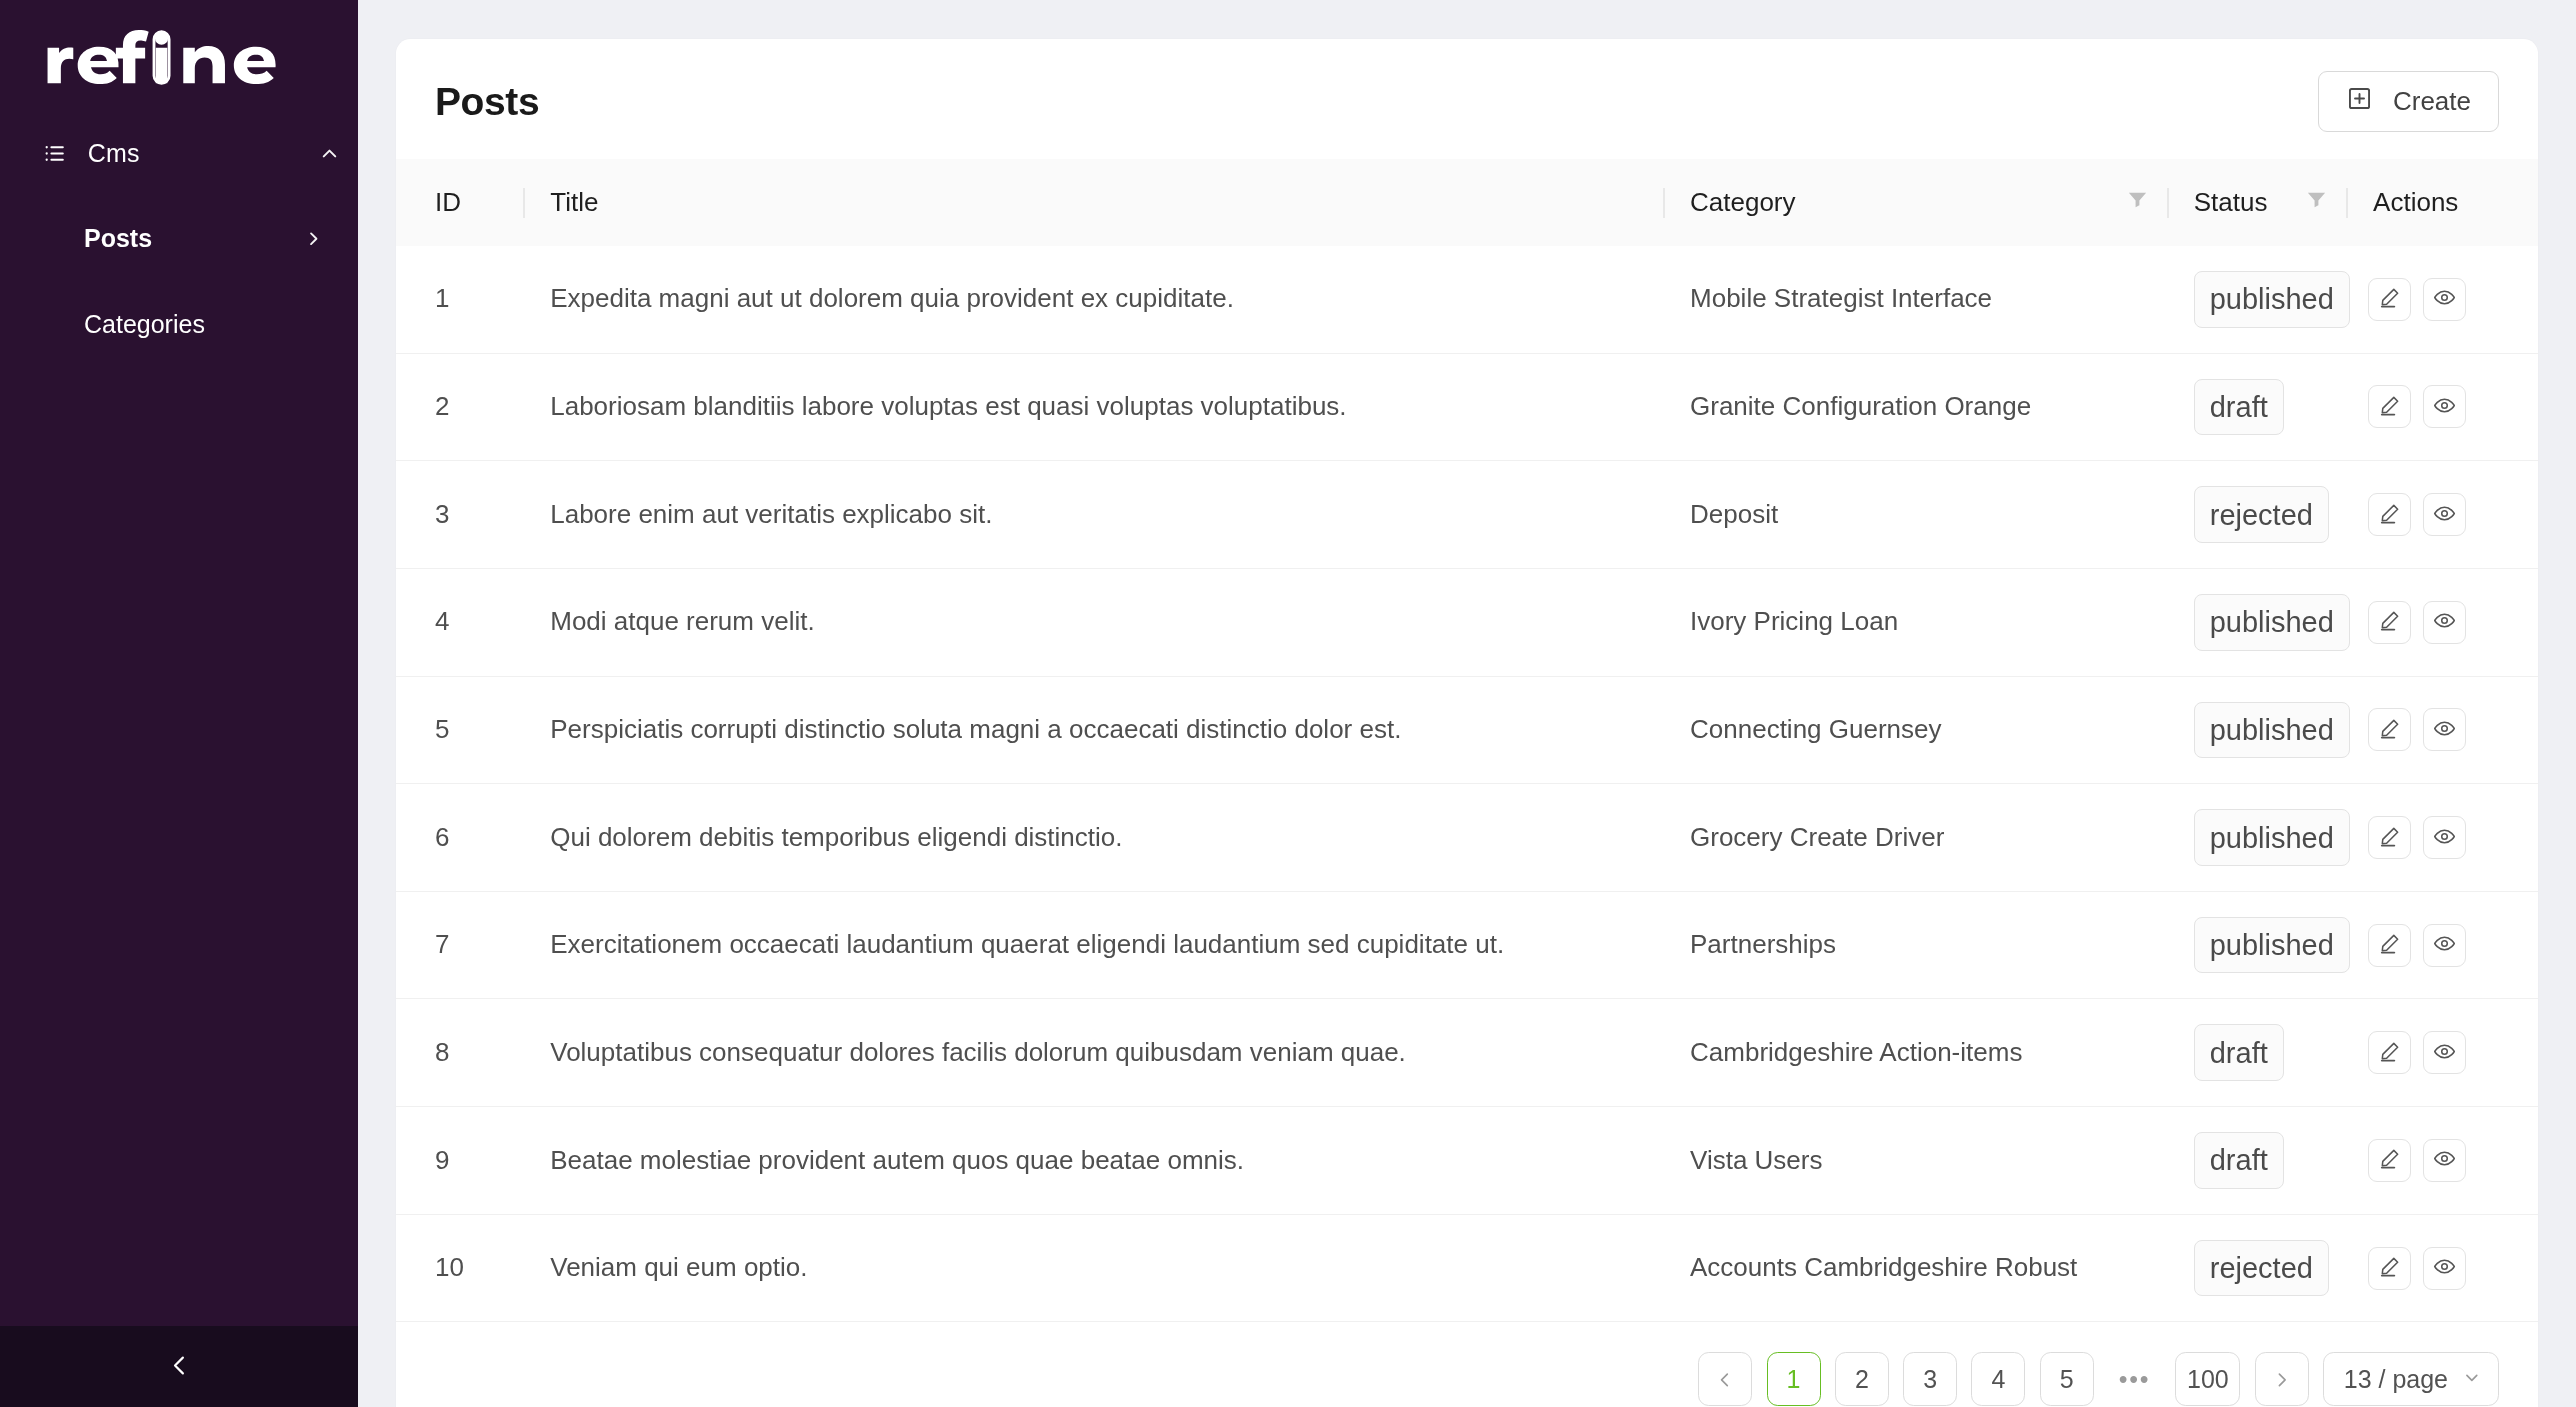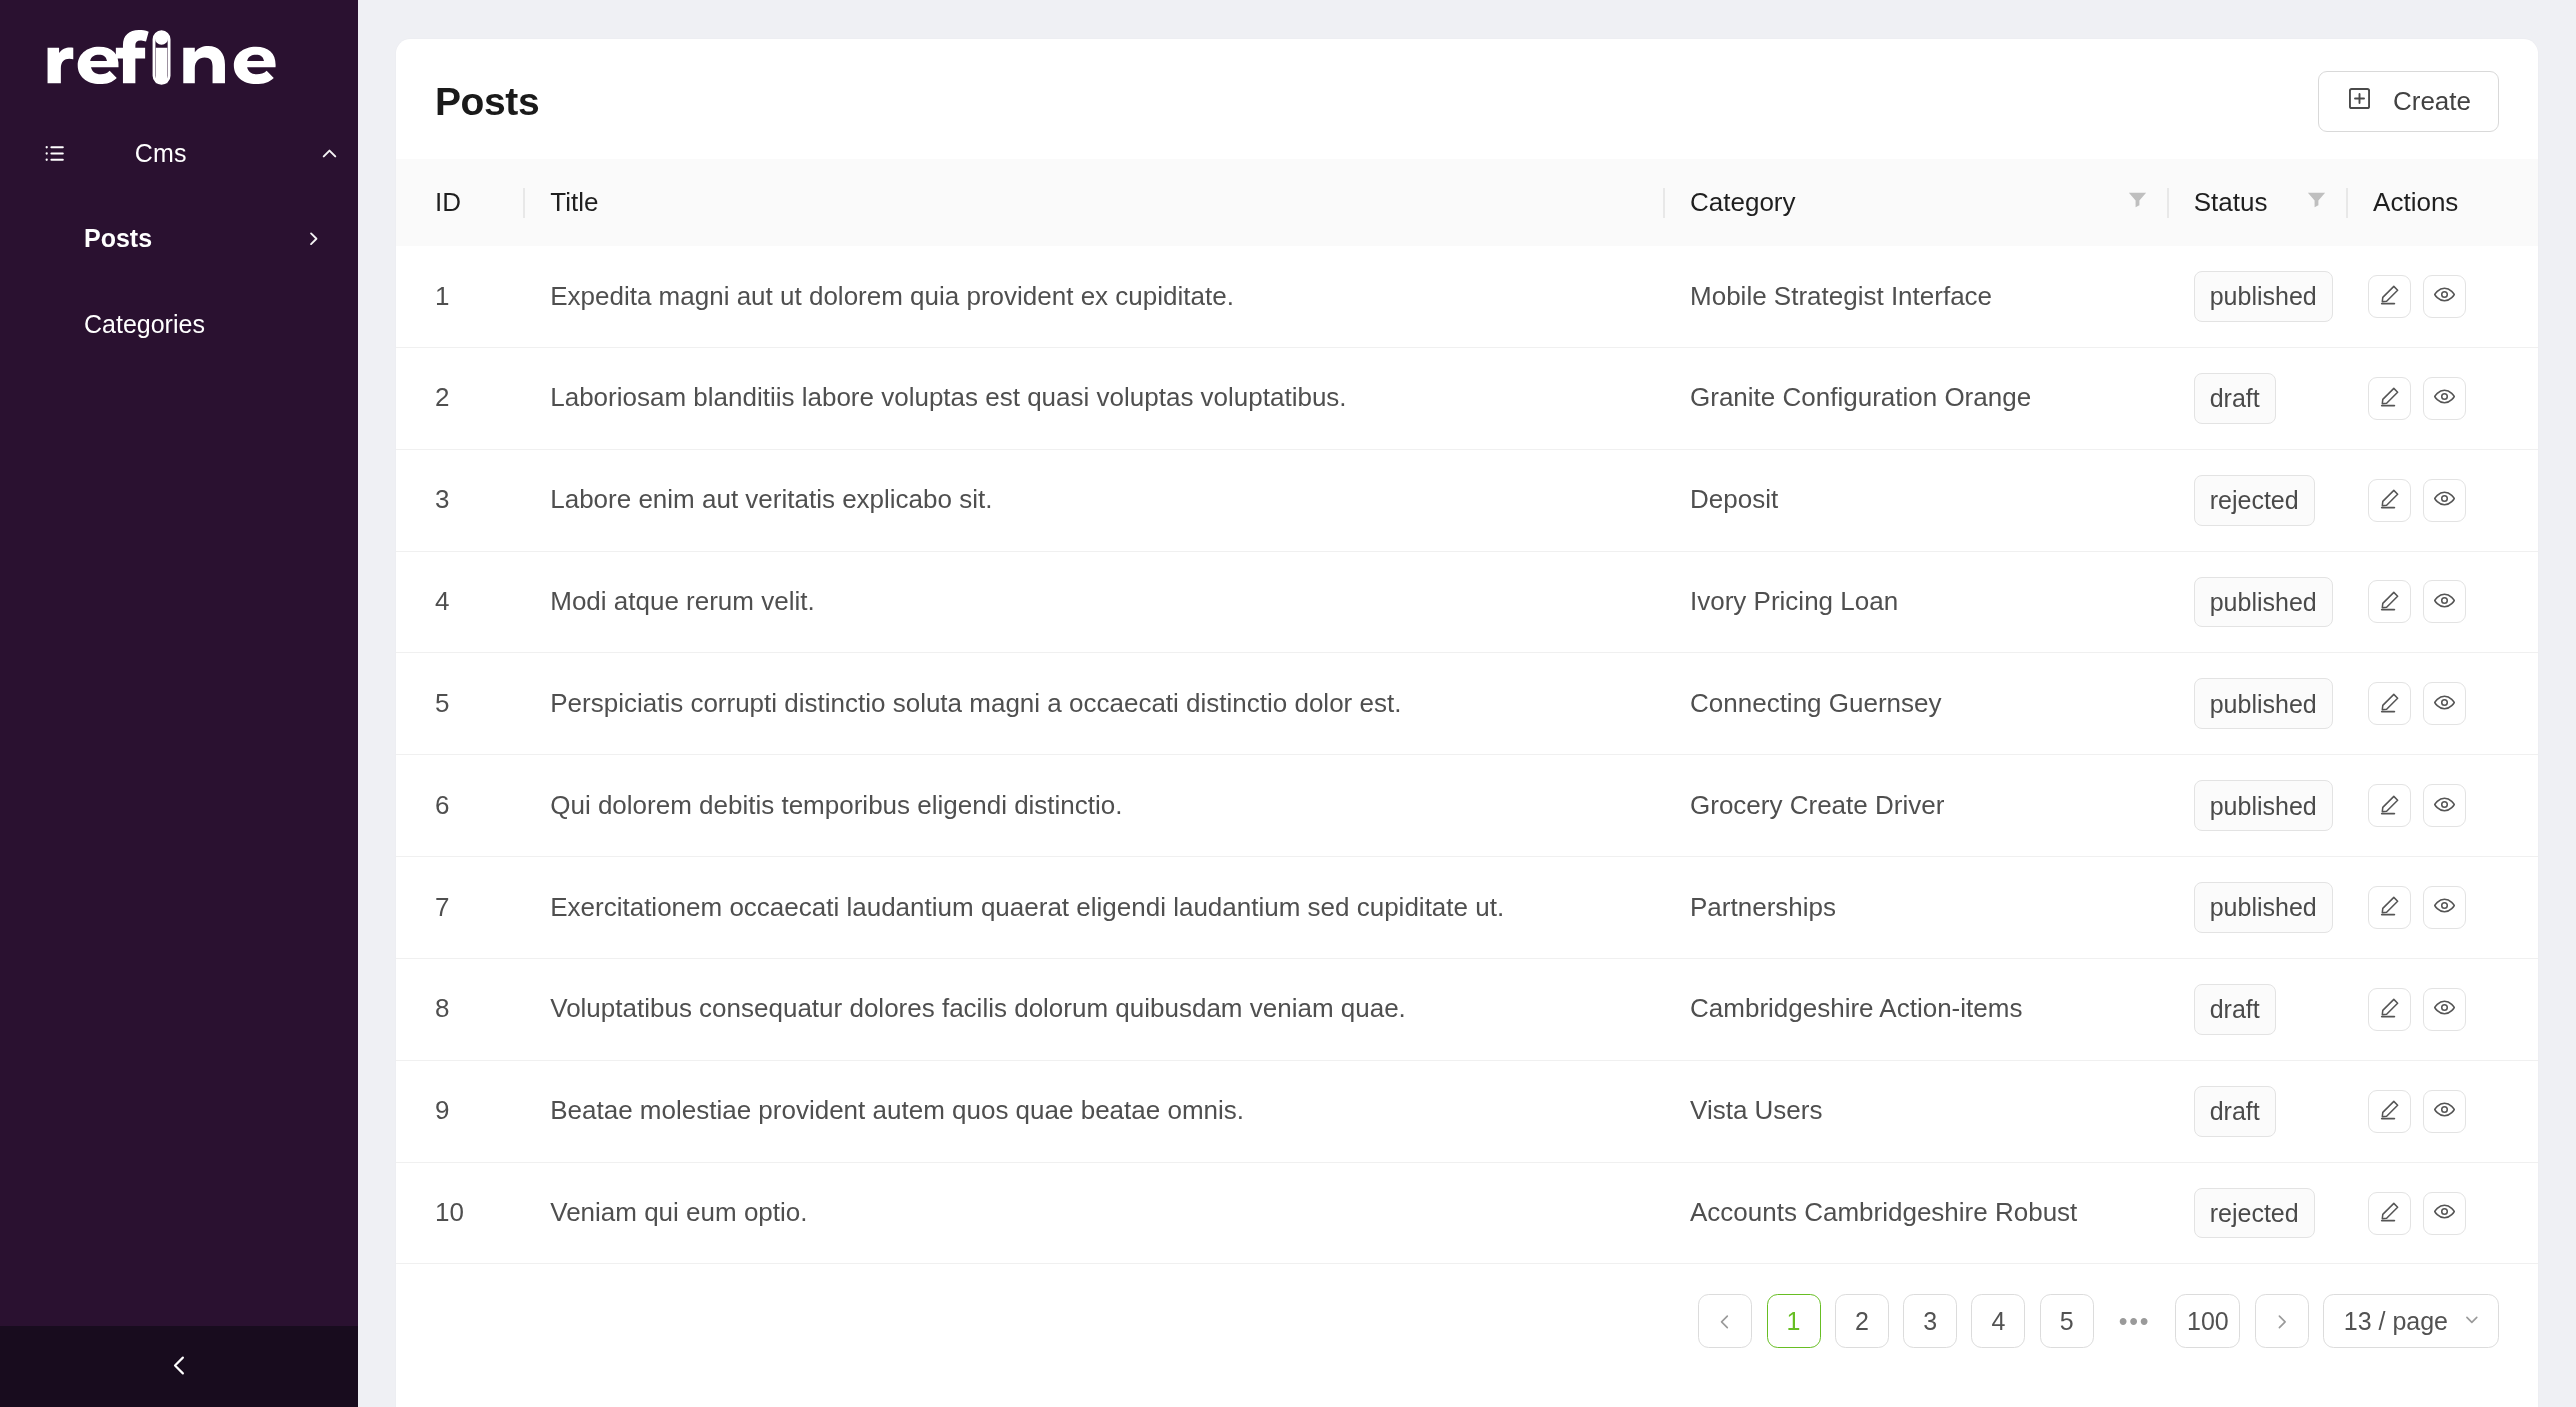--- a/index.html
+++ b/index.html
@@ -28,21 +28,20 @@
   .logo-svg { display: block; }
   .menu { padding-top: 7.2px; }
   .menu-group {
     display: flex;
     align-items: center;
     height: 50px;
     padding: 0 17px 0 41px;
     color: #ffffff;
     font-size: 25px;
     cursor: pointer;
-    gap: 47px;
   }
   .menu-group .grp-icon {
     width: 27px; height: 27px;
     margin-right: 19.7px;
     display: flex; align-items: center; justify-content: center;
     flex-shrink: 0;
   }
   .menu-group .grp-label { flex: 1; letter-spacing: 0.2px; }
   .chev { width: 23px; height: 23px; opacity: .95; }
   .menu-item {
@@ -150,21 +149,21 @@
   tbody td.c-status{ padding-left: 27px; }
   tbody td.c-act   { padding-left: 21.5px; }
   tbody tr:last-child td { border-bottom: 1.8px solid #f0f0f0; }
 
   .badge {
     display: inline-block;
     border: 0.9px solid #e3e3e3;
     background: #fbfbfb;
     border-radius: 8px;
     padding: 6.3px 15px;
-    font-size: 25px;
+    font-size: 29px;
     color: #4a4a4a;
     white-space: nowrap;
   }
   .actions { display: flex; gap: 12.5px; align-items: center; }
   .icon-btn {
     width: 43px; height: 43px;
     border: 0.9px solid #e3e3e3;
     border-radius: 9px;
     background: #fff;
     display: flex; align-items: center; justify-content: center;

